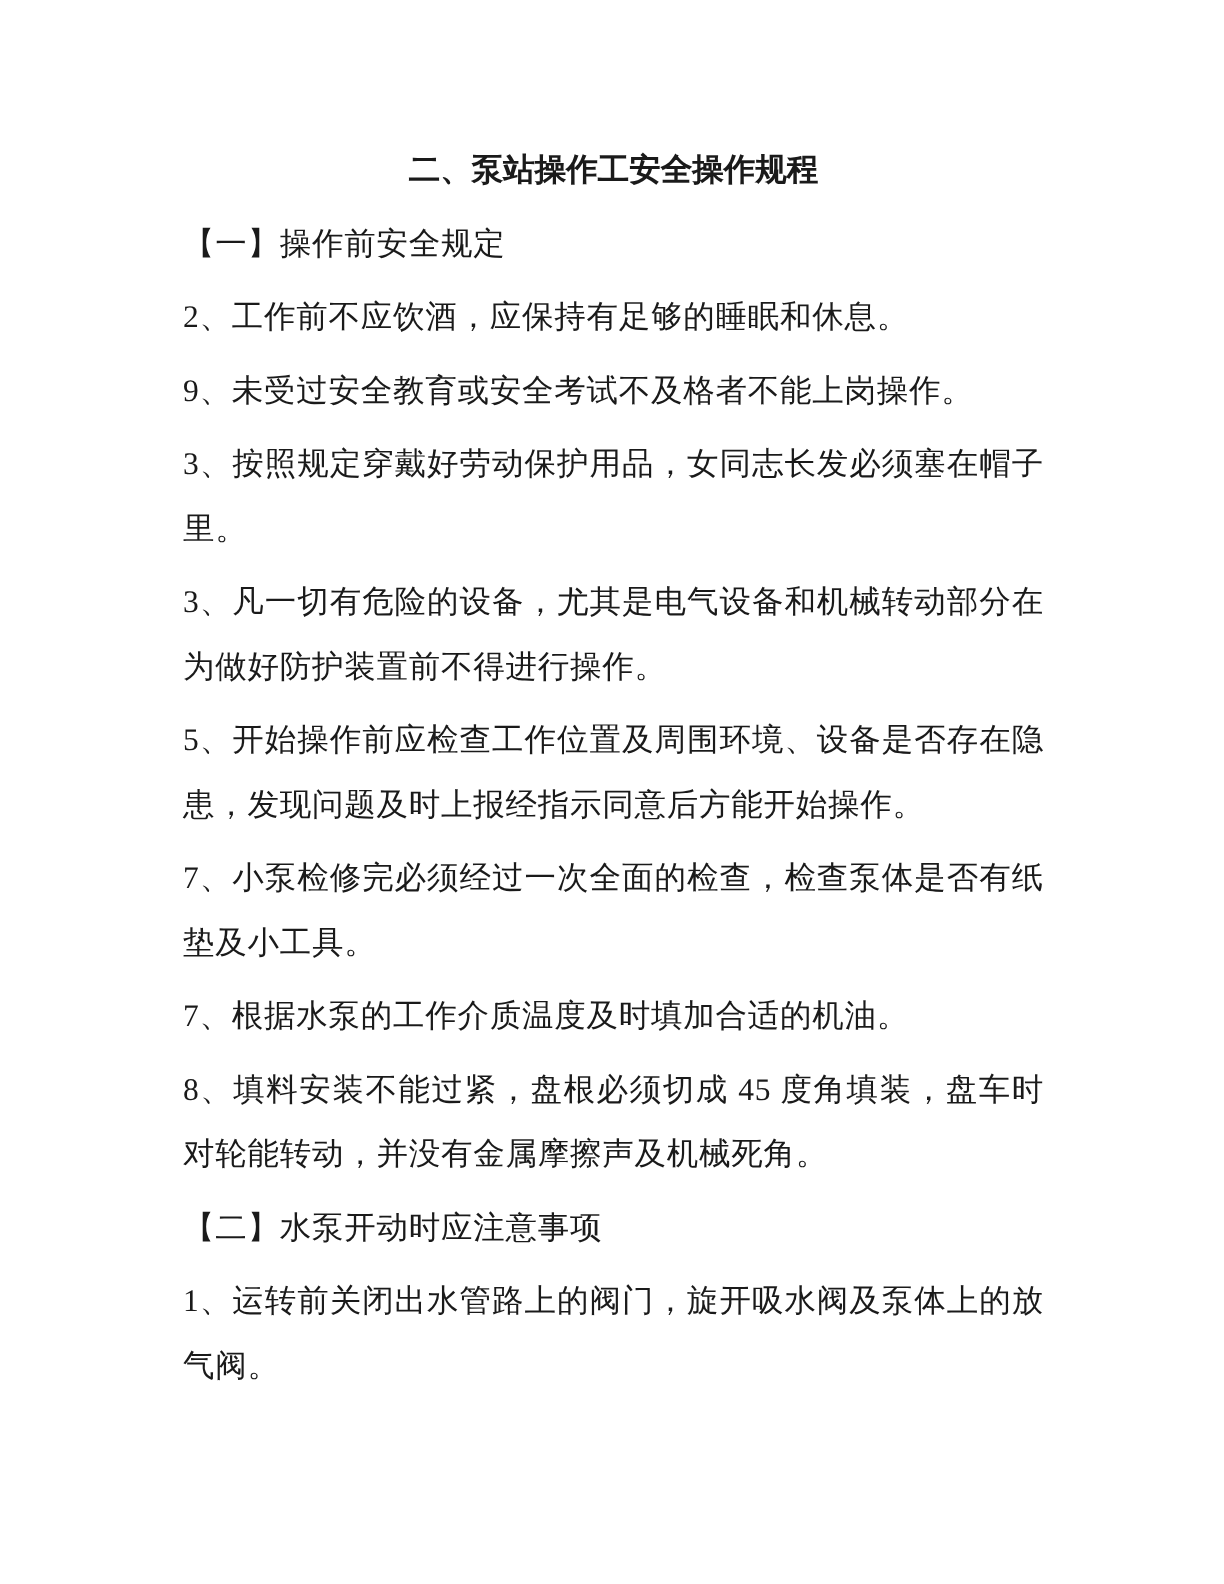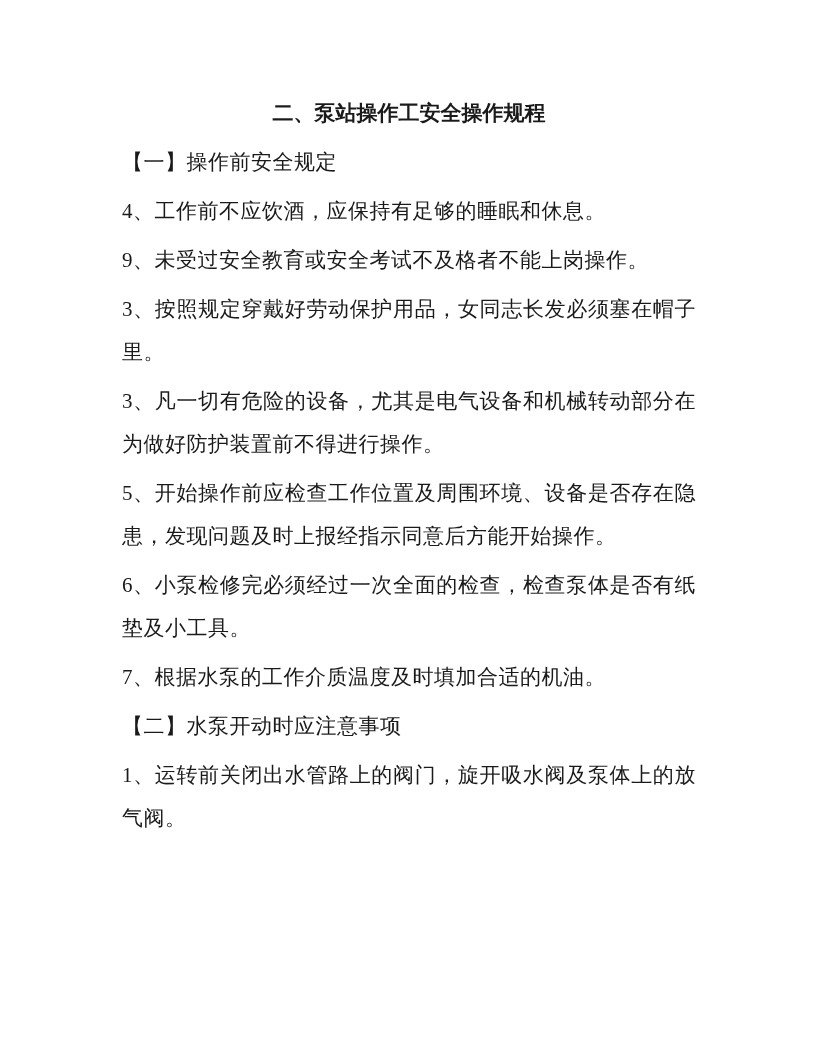--- a/index.html
+++ b/index.html
@@ -39,33 +39,34 @@
 </style>
 </head>
 <body>
 
 <div class="page">
 
   <h1 class="doc-title">二、泵站操作工安全操作规程</h1>
 
   <p class="para">【一】操作前安全规定</p>
 
-  <p class="para">4、工作前不应饮酒，应保持有足够的睡眠和休息。</p>
+  <p class="para">2、工作前不应饮酒，应保持有足够的睡眠和休息。</p>
 
   <p class="para">9、未受过安全教育或安全考试不及格者不能上岗操作。</p>
 
   <p class="para">3、按照规定穿戴好劳动保护用品，女同志长发必须塞在帽子里。</p>
 
   <p class="para">3、凡一切有危险的设备，尤其是电气设备和机械转动部分在为做好防护装置前不得进行操作。</p>
 
   <p class="para">5、开始操作前应检查工作位置及周围环境、设备是否存在隐患，发现问题及时上报经指示同意后方能开始操作。</p>
 
-  <p class="para">6、小泵检修完必须经过一次全面的检查，检查泵体是否有纸垫及小工具。</p>
+  <p class="para">7、小泵检修完必须经过一次全面的检查，检查泵体是否有纸垫及小工具。</p>
 
   <p class="para">7、根据水泵的工作介质温度及时填加合适的机油。</p>
 
+  <p class="para">8、填料安装不能过紧，盘根必须切成 45 度角填装，盘车时对轮能转动，并没有金属摩擦声及机械死角。</p>
 
 
   <p class="para">【二】水泵开动时应注意事项</p>
 
   <p class="para">1、运转前关闭出水管路上的阀门，旋开吸水阀及泵体上的放气阀。</p>
 
 </div>
 
 </body></html>

